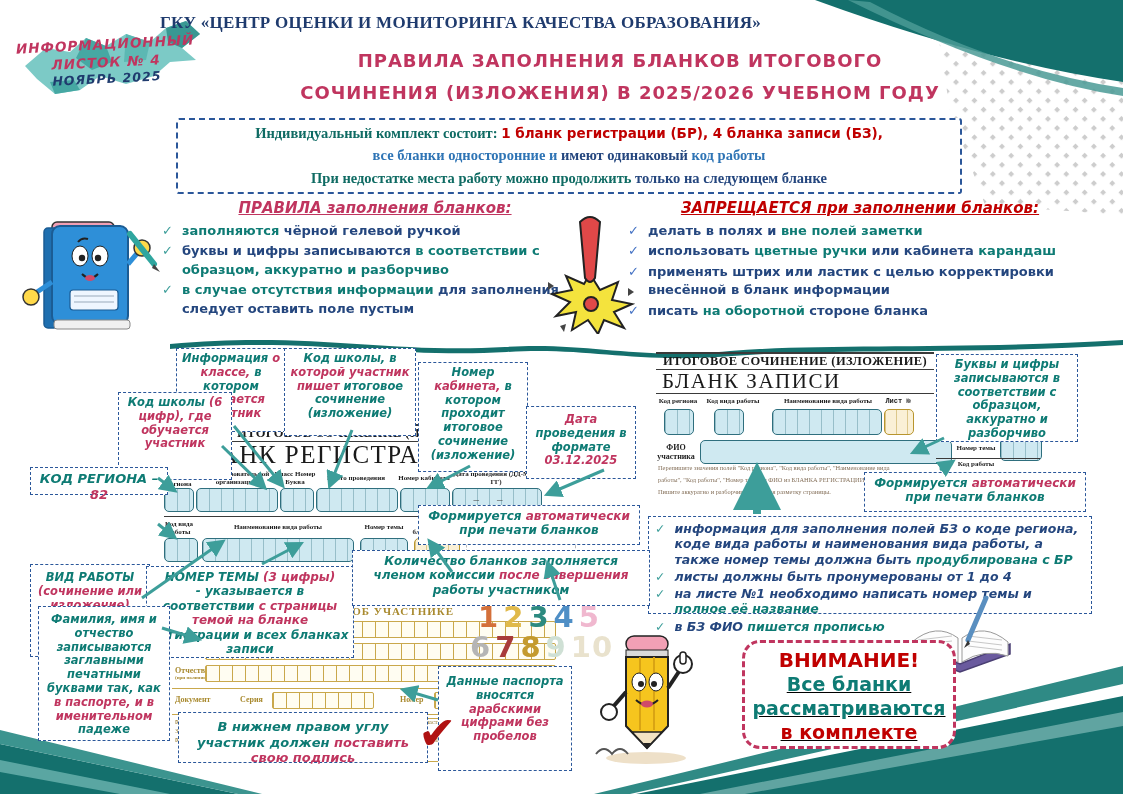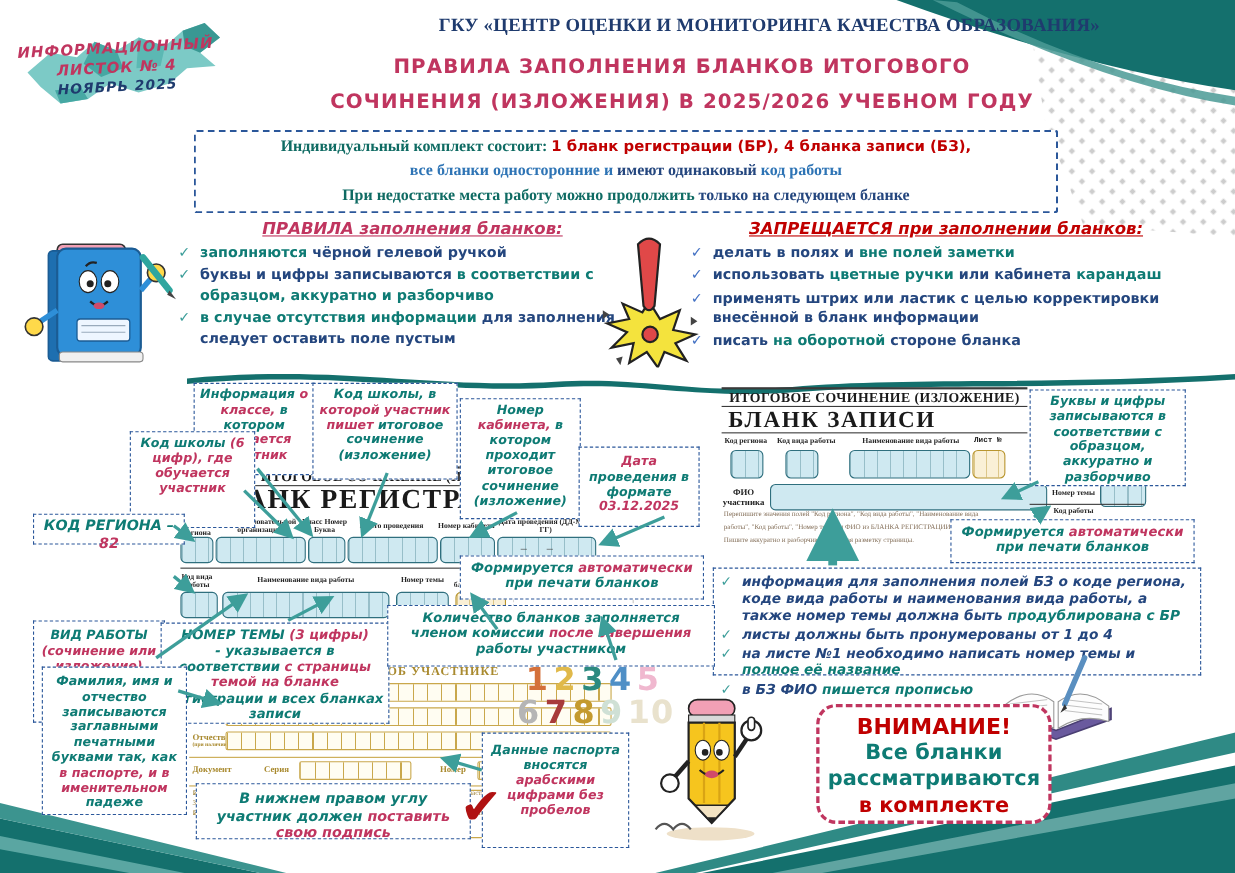--- a/index.html
+++ b/index.html
@@ -6,21 +6,21 @@
   .canvas{position:relative;width:1123px;height:794px;background:#ffffff;overflow:hidden;
           font-family:"DejaVu Sans",sans-serif;margin:0 auto;}
   .abs{position:absolute;}
   
   .seg-teal{color:#0e7b74}.seg-tealdark{color:#0f6b63}.seg-crimson{color:#c0355f}
   .seg-navy{color:#24467e}.seg-blue{color:#2e74b5}.seg-red{color:#c00000}
   .seg-n1{color:#d4703a}.seg-n2{color:#e0b94a}.seg-n3{color:#2c8a80}.seg-n4{color:#4f8fc6}
   .seg-n5{color:#f0b8cf}.seg-n6{color:#b5b5b5}.seg-n7{color:#a83b3b}.seg-n8{color:#c49a2e}
   .seg-n9{color:#cfe0d5}.seg-n10{color:#e9e2cd}
   
-  .org-title{left:160px;top:13px;width:840px;text-align:right;font-family:"Liberation Serif",serif;
+  .org-title{left:160px;top:13px;width:840px;text-align:left;font-family:"Liberation Serif",serif;
              font-weight:bold;font-size:17px;color:#1f3b6e;letter-spacing:.3px;}
   .main-title{left:190px;width:860px;text-align:center;font-weight:bold;font-size:18px;
               color:#c0355f;letter-spacing:1px;}
   .leaflet{left:6px;top:36px;width:200px;text-align:center;font-style:italic;font-weight:bold;
            transform:rotate(-3deg);line-height:1.3;z-index:2;}
   .leaflet .l1,.leaflet .l2{color:#c0355f;font-size:13.5px;letter-spacing:1px;}
   .leaflet .l3{color:#1f3b6e;font-size:12.5px;letter-spacing:1px;}
   
   .kit-box{left:176px;top:118px;width:782px;height:70px;border:2px dashed #2b579a;border-radius:3px;
            text-align:center;font-family:"Liberation Serif",serif;font-weight:bold;font-size:14.5px;
@@ -33,21 +33,21 @@
   .rule-list .ck{flex:0 0 auto;font-weight:bold;}
   .ck-teal{color:#3d9e9a}.ck-blue{color:#4472c4}
   
   .callout{position:absolute;z-index:4;background:#fff;border:1.2px dashed #2b579a;
            padding:3px 4px;text-align:center;font-style:italic;font-weight:bold;
            font-size:11.5px;line-height:1.2;}
   
   .form{position:absolute;z-index:1;font-family:"Liberation Serif",serif;color:#1a1a1a;}
   .fhead{font-weight:bold;font-size:12.5px;text-align:center;letter-spacing:.4px;
          border-top:2px solid #3a3a3a;border-bottom:1px solid #3a3a3a;}
-  .ftitle{font-weight:bold;letter-spacing:1.5px;}
+  .ftitle{font-weight:normal;letter-spacing:1.5px;}
   .flabel{position:absolute;font-weight:bold;font-size:7px;line-height:1.15;text-align:center;color:#222;}
   .fbox{position:absolute;height:22px;background-color:#cfe9f1;border:1.5px solid #2f6f7e;border-radius:5px;
         background-image:repeating-linear-gradient(90deg, rgba(47,111,126,.35) 0 1px, transparent 1px 12px);}
   .fbox.yellow{background-color:#faf0d6;border-color:#b8952e;
         background-image:repeating-linear-gradient(90deg, rgba(184,149,46,.45) 0 1px, transparent 1px 11px);}
   .fbox.dashed{background:none;border:1px dashed #b9b9b9;border-radius:2px;}
   .hline{position:absolute;border-top:1.5px solid #3a3a3a;}
   .date-dash{display:block;text-align:center;font-size:11px;line-height:20px;color:#444;letter-spacing:18px;}
   
   .gold{color:#a98a2f;}
@@ -57,21 +57,21 @@
   .gnote{position:absolute;font-size:6.4px;line-height:1.35;color:#9a7d33;text-align:justify;
          font-family:"Liberation Serif",serif;}
   
   .bz-box{left:648px;top:516px;width:444px;height:98px;border:1.5px dashed #2b579a;background:#fff;
           padding:4px 6px;box-sizing:border-box;z-index:2;}
   .bz-box .rule-list{font-size:12.5px;font-style:italic;line-height:1.22;}
   
   .attention{left:742px;top:640px;width:208px;height:98px;border:3px dashed #c0355f;border-radius:18px;
              text-align:center;font-weight:bold;line-height:1.25;padding-top:5px;background:#fff;z-index:3;}
   .attention .a1{font-size:20px;}
-  .attention .a2{font-size:19px;}
+  .attention .a2{font-size:19px;text-decoration:underline;}
   .numbers{position:absolute;font-weight:bold;font-size:29px;letter-spacing:1px;z-index:2;}
   .numbers span{margin:0 2px;}
   .bigcheck{position:absolute;color:#b01212;font-size:46px;font-weight:bold;z-index:5;line-height:1;}
   svg{display:block;}
 </style>
 </head>
 <body>
 
 <div class="canvas">
 

